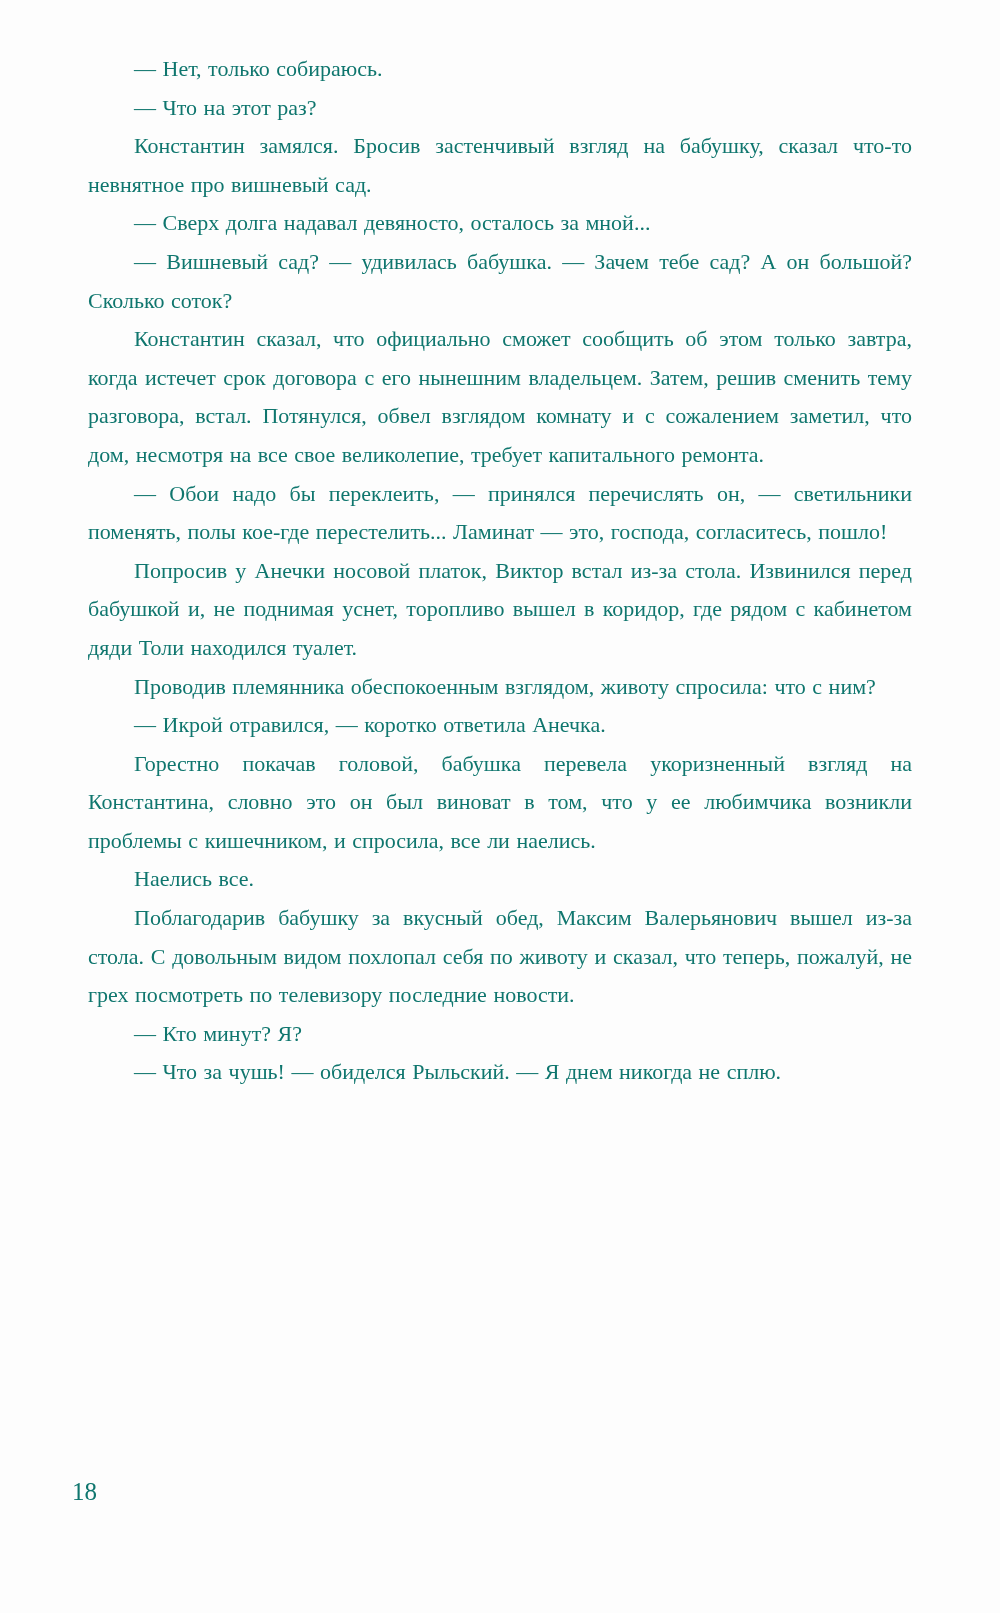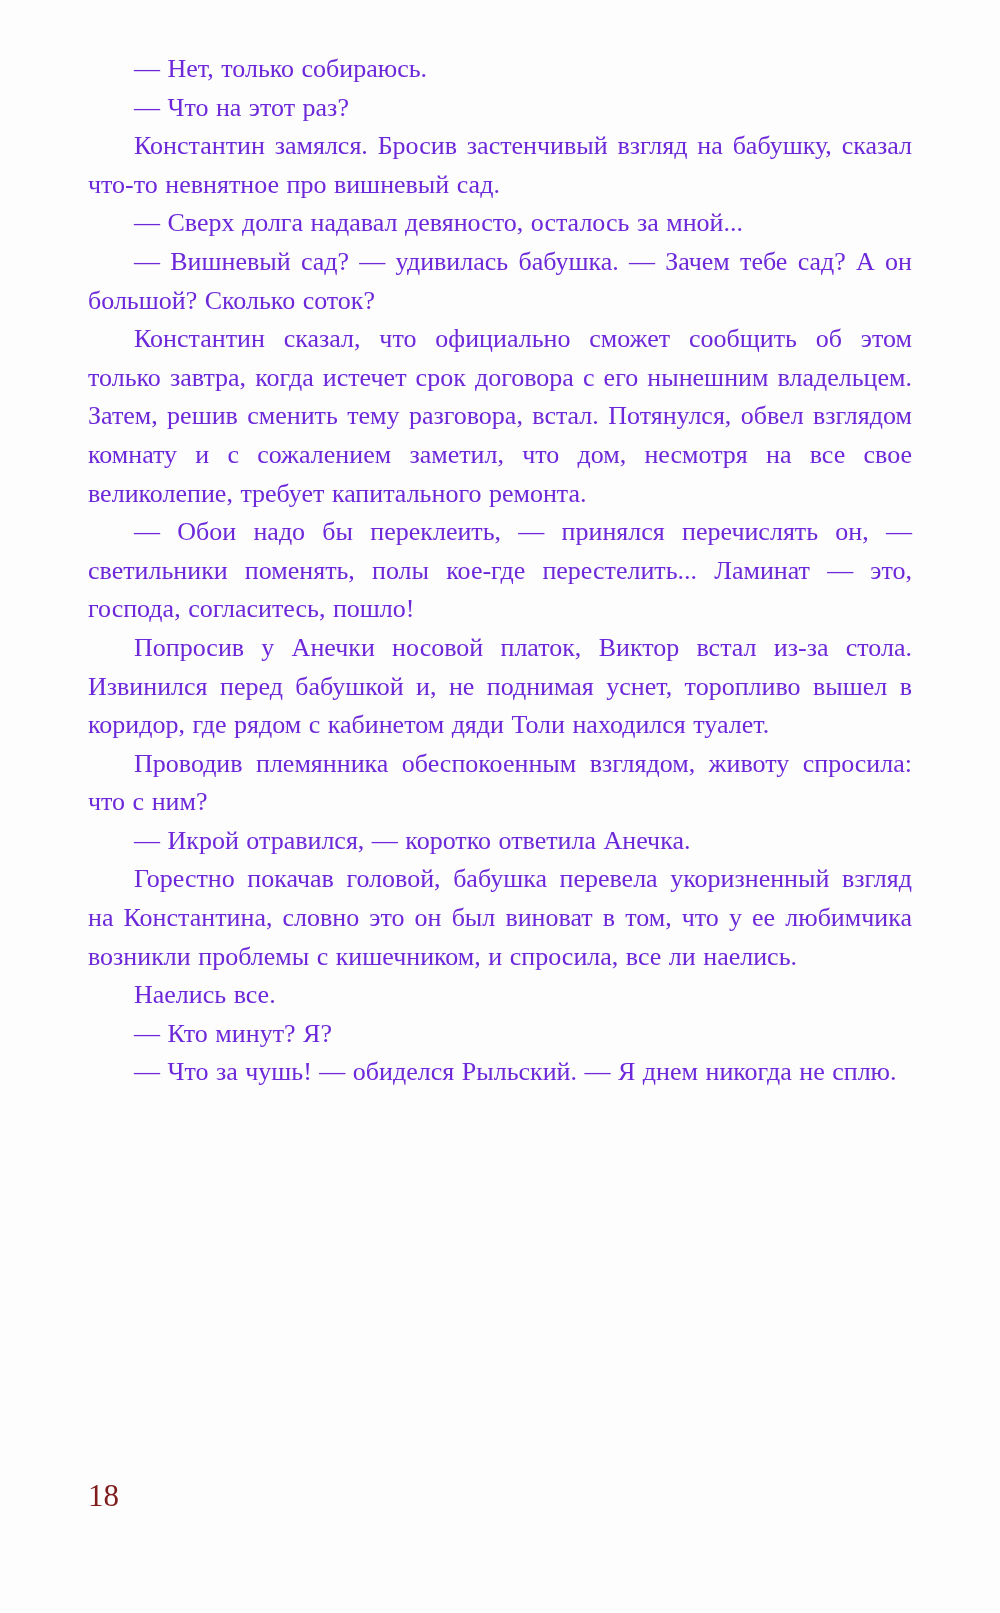--- a/index.html
+++ b/index.html
@@ -12,52 +12,53 @@
     width: 1000px;
     height: 1613px;
     background: #fdfdfd;
     overflow: hidden;
   }
   .text-block {
     position: absolute;
     top: 50px;
     left: 88px;
     width: 824px;
-    color: #6d28d9;
-    font-size: 26px;
+    color: #0f766e;
+    font-size: 22px;
     line-height: 38.6px;
     text-align: justify;
   }
   .text-block p {
     text-indent: 46px;
     margin: 0;
     word-spacing: 1px;
   }
   .page-number {
     position: absolute;
-    left: 88px;
+    left: 72px;
     top: 1478px;
-    color: #7f1d1d;
-    font-size: 31px;
+    color: #0f766e;
+    font-size: 25px;
   }
 </style>
 </head>
 <body>
 
 <div class="page">
   <div class="text-block">
     <p>— Нет, только собираюсь.</p>
     <p>— Что на этот раз?</p>
     <p>Константин замялся. Бросив застенчивый взгляд на бабушку, сказал что-то невнятное про вишневый сад.</p>
     <p>— Сверх долга надавал девяносто, осталось за мной...</p>
     <p>— Вишневый сад? — удивилась бабушка. — Зачем тебе сад? А он большой? Сколько соток?</p>
     <p>Константин сказал, что официально сможет сообщить об этом только завтра, когда истечет срок договора с его нынешним владельцем. Затем, решив сменить тему разговора, встал. Потянулся, обвел взглядом комнату и с сожалением заметил, что дом, несмотря на все свое великолепие, требует капитального ремонта.</p>
     <p>— Обои надо бы переклеить, — принялся перечислять он, — светильники поменять, полы кое-где перестелить... Ламинат — это, господа, согласитесь, пошло!</p>
     <p>Попросив у Анечки носовой платок, Виктор встал из-за стола. Извинился перед бабушкой и, не поднимая уснет, торопливо вышел в коридор, где рядом с кабинетом дяди Толи находился туалет.</p>
     <p>Проводив племянника обеспокоенным взглядом, животу спросила: что с ним?</p>
     <p>— Икрой отравился, — коротко ответила Анечка.</p>
     <p>Горестно покачав головой, бабушка перевела укоризненный взгляд на Константина, словно это он был виноват в том, что у ее любимчика возникли проблемы с кишечником, и спросила, все ли наелись.</p>
     <p>Наелись все.</p>
+    <p>Поблагодарив бабушку за вкусный обед, Максим Валерьянович вышел из-за стола. С довольным видом похлопал себя по животу и сказал, что теперь, пожалуй, не грех посмотреть по телевизору последние новости.</p>
     <p>— Кто минут? Я?</p>
     <p>— Что за чушь! — обиделся Рыльский. — Я днем никогда не сплю.</p>
   </div>
   <div class="page-number">18</div>
 </div>
 
 </body></html>

